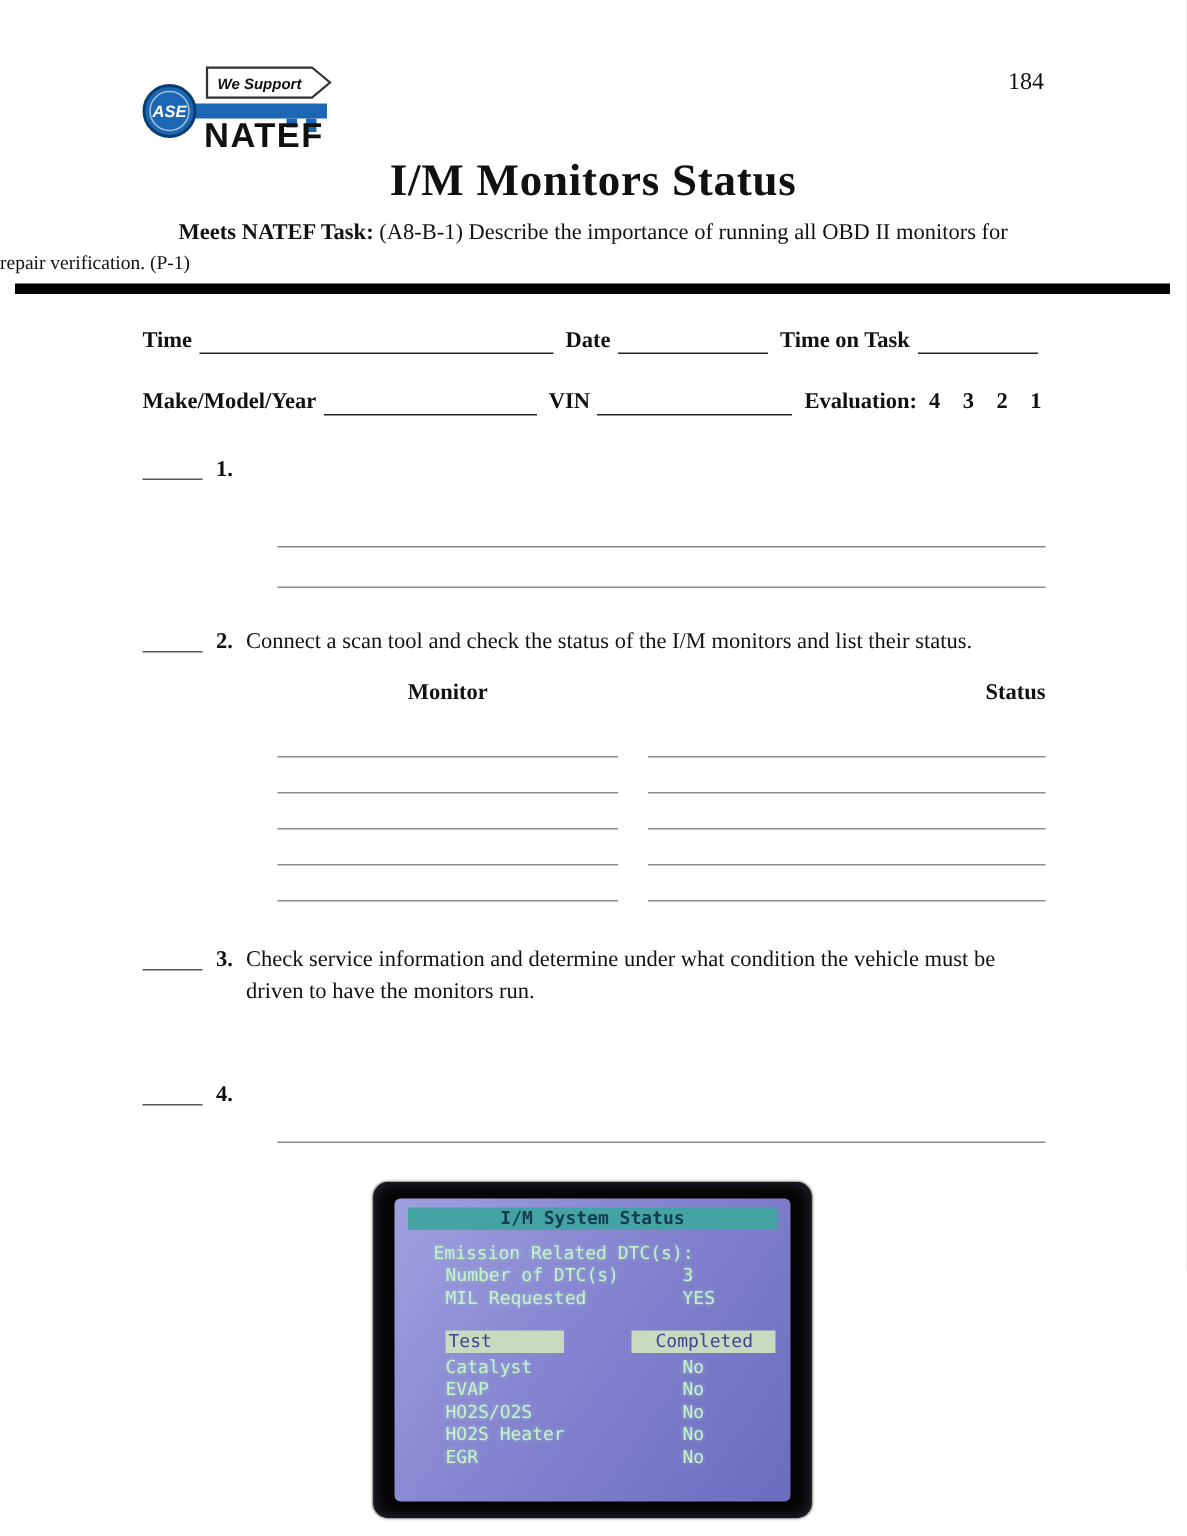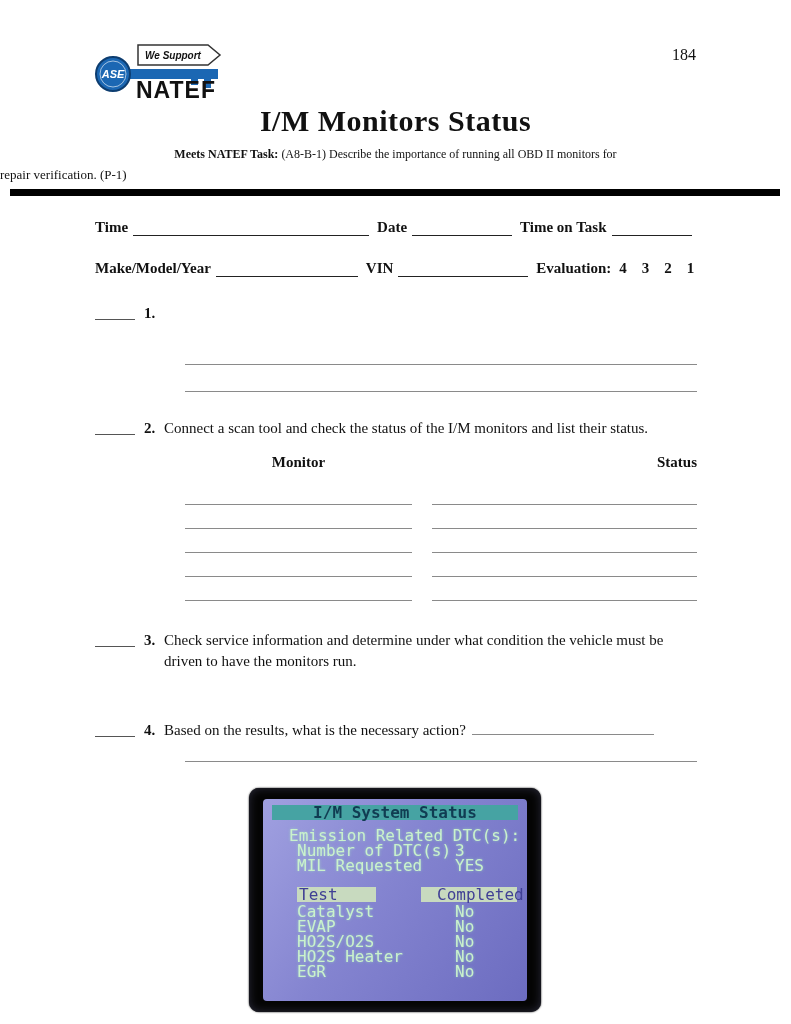--- a/index.html
+++ b/index.html
@@ -5,21 +5,21 @@
   html,body{margin:0;padding:0;background:#e8e8e8;}
   .page{position:relative;width:791px;height:1024px;background:#ffffff;margin:0 auto;
         font-family:"Liberation Serif", serif;color:#111;overflow:hidden;}
 
   
   .logo{position:absolute;left:92px;top:42px;}
   .page-number{position:absolute;left:672px;top:46px;font-size:16px;}
 
   .title{position:absolute;left:0;right:0;top:104px;margin:0;text-align:center;
          font-size:30px;font-weight:bold;letter-spacing:.5px;}
-  .task-line{position:absolute;left:0;right:0;top:147px;text-align:center;font-size:12px;}
+  .task-line{position:absolute;left:0;right:0;top:147px;text-align:center;font-size:15px;}
   .task-line .b{font-weight:bold;}
   .task-line2{position:absolute;left:0;right:0;top:167px;text-align:left;font-size:13px;}
   .thick-rule{position:absolute;left:10px;top:189px;width:770px;height:7px;background:#000;}
 
   
   .form-sec{position:absolute;left:95px;top:219px;width:606px;font-size:15px;}
   .frow{display:flex;align-items:flex-end;margin-bottom:24px;white-space:nowrap;}
   .flabel{font-weight:bold;}
   .blank{display:inline-block;border-bottom:1.6px solid #222;height:14px;margin-left:5px;}
   .gap8{width:8px;flex:0 0 8px;}
@@ -52,21 +52,21 @@
 
   .inline-blank{display:inline-block;width:182px;border-bottom:1px solid #8a8a8a;height:13px;margin-left:6px;}
   .final-line{height:20px;}
 
   
   .scantool{position:absolute;left:249px;top:788px;width:292px;height:224px;background:#050505;
             border-radius:10px;padding:11px 14px;box-sizing:border-box;
             box-shadow:0 0 2px #000, inset 0 0 10px #2a2a3a;}
   .screen{width:100%;height:100%;border-radius:4px;box-sizing:border-box;padding-top:4px;
           background:linear-gradient(125deg,#a0a0e0 0%, #8484d0 45%, #6c6cc0 100%);
-          font-family:"DejaVu Sans Mono", monospace;font-size:16px;line-height:15px;
+          font-family:"DejaVu Sans Mono", monospace;font-size:12px;line-height:15px;
           color:#caf2cc;text-shadow:0 0 3px rgba(170,255,190,.55);overflow:hidden;}
   .st-title{margin:2px 9px 8px;background:#46a3a3;color:#103c52;text-align:center;
             font-weight:bold;text-shadow:none;}
   .st-sec{padding-left:26px;}
   .st-row{position:relative;padding-left:34px;}
   .st-val{position:absolute;left:192px;top:0;}
   .st-cols{position:relative;padding-left:34px;margin-top:14px;margin-bottom:2px;}
   .st-box{background:#c8dabf;color:#404095;text-shadow:none;display:inline-block;}
   .st-test-h{width:79px;padding-left:2px;box-sizing:border-box;}
   .st-comp-h{position:absolute;left:158px;top:0;width:96px;padding-left:16px;box-sizing:border-box;}
@@ -177,23 +177,20 @@
 
     <div class="item m3">
       <span class="score-blank"></span>
       <span class="item-num">3.</span>
       <span class="item-text">Check service information and determine under what condition the vehicle must be driven to have the monitors run.</span>
     </div>
 
     <div class="item m4">
       <span class="score-blank"></span>
       <span class="item-num">4.</span>
-      <span class="item-text">
-        <span>Based on the results, what is the necessary action?</span><span class="inline-blank"></span>
-      </span>
     </div>
     <div class="wline final-line"></div>
 
   </div>
 
   <div class="scantool">
     <div class="screen">
       <div class="st-title">I/M System Status</div>
       <div class="st-sec">Emission Related DTC(s):</div>
       <div class="st-row">

